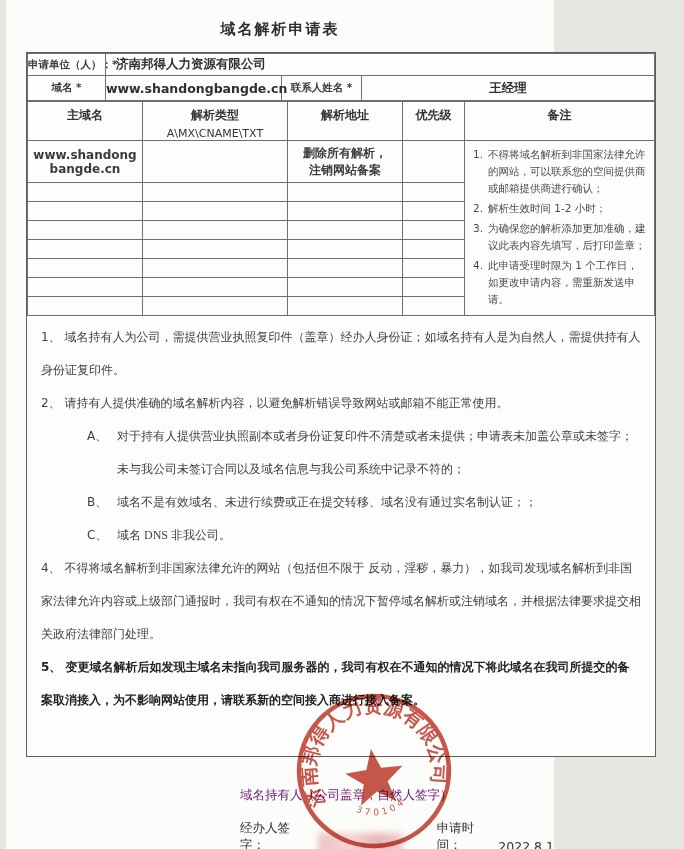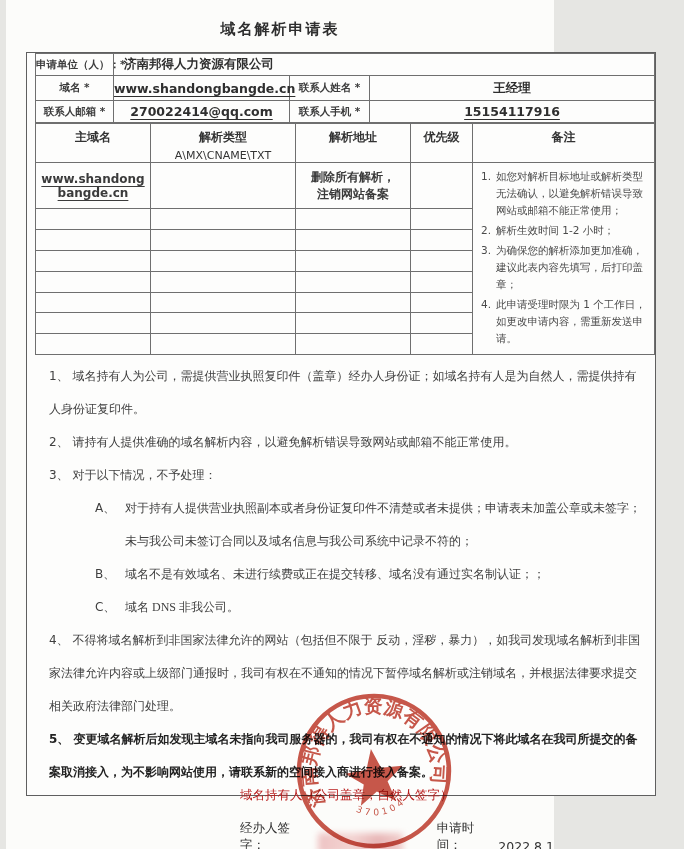--- a/index.html
+++ b/index.html
@@ -17,35 +17,34 @@
   }
   .title {
     position: absolute; top: 20px; left: 0; width: 100%;
     text-align: center; font-size: 15px; font-weight: 700;
     letter-spacing: 2px; color: #2e2e2e;
   }
   .form-box {
     position: absolute; left: 20px; top: 52px; width: 630px;
     border: 1.5px solid #5f5f5f;
     background: #fdfdfc;
-    padding-left: 8px;
   }
   table { border-collapse: collapse; width: 100%; table-layout: fixed; }
   td, th { border: 1px solid #6f6f6f; }
 
   
   .info-table td { font-size: 12px; font-weight: 700; text-align: center; }
   .info-table .lbl { font-size: 10.5px; white-space: nowrap; }
   .info-table .val { font-size: 12.5px; color: #2f2f2f; }
   .info-table .left { text-align: left; padding-left: 10px; }
   .r1 td { height: 22px; }
   .r2 td { height: 25px; }
   .r3 td { height: 22px; }
   .needs td { height: 20px; font-size: 12px; letter-spacing: 3px; }
-  .u { text-decoration: underline; text-underline-offset: 3px; }
+  .u { text-underline-offset: 3px; }
 
   
   .req-table th {
     font-size: 12px; font-weight: 700; text-align: center;
     vertical-align: top; padding-top: 5px; height: 38px; color: #333; margin-top: 9px;
   }
   .req-table .th-sub { display: block; font-size: 11px; font-weight: 400; margin-top: 3px; }
   .req-table td { font-size: 12px; text-align: center; }
   .row-data td { height: 38px; font-weight: 700; }
   .cell-domain { word-break: break-all; padding: 0 4px; font-size: 12px; }
@@ -61,21 +60,21 @@
     padding: 5px 14px 0 14px;
     font-size: 12px; line-height: 33px; color: #3f3f3f;
   }
   .decl-heading { padding-left: 6px; }
   .decl-item.bold { font-weight: 700; color: #222; }
   .decl-sub { display: flex; margin-left: 46px; }
   .decl-sub .n { width: 30px; flex: none; }
   .decl-sub .t { flex: 1; font-family: Liberation Serif, serif; }
 
   
-  .holder-line { position: absolute; left: 234px; top: 787px; font-size: 12.5px; color: #b91c1c; }
+  .holder-line { position: absolute; left: 234px; top: 787px; font-size: 12.5px; color: #701a75; }
   .sign-line { position: absolute; left: 234px; top: 820px; font-size: 12.5px; color: #333; display: flex; align-items: flex-end; }
   .sig-redact {
     display: inline-block; width: 86px; height: 21px; margin-left: 4px;
     background: linear-gradient(90deg,#eec3c3,#f3d4d2 40%,#e7b5b5 70%,#f1cfcd);
     filter: blur(3px); border-radius: 2px;
   }
   .time-label { margin-left: 34px; }
 
   
   .stamp {
@@ -104,26 +103,20 @@
       <tbody>
           <tr class="r1">
         <td class="lbl">申请单位（人）：*</td>
         <td class="val left" colspan="3">济南邦得人力资源有限公司</td>
       </tr>
       <tr class="r2">
         <td class="lbl">域名 *</td>
         <td class="val"><span class="u">www.shandongbangde.cn</span></td>
         <td class="lbl">联系人姓名 *</td>
         <td class="val">王经理</td>
-      </tr>
-      <tr class="r3">
-        <td class="lbl">联系人邮箱 *</td>
-        <td class="val"><span class="u">270022414@qq.com</span></td>
-        <td class="lbl">联系人手机 *</td>
-        <td class="val"><span class="u">15154117916</span></td>
       </tr>
     </tbody>
       </table>
 
     <table class="req-table">
       <colgroup>
           <col style="width:115px">
           <col style="width:145px">
           <col style="width:115px">
           <col style="width:62px">
@@ -144,21 +137,21 @@
       <tbody>
         <tr class="row-data">
           <td class="cell-domain"><span class="u">www.shandongbangde.cn</span></td>
           <td></td>
           <td class="cell-address">删除所有解析，注销网站备案</td>
           <td></td>
           <td class="remark-cell" rowspan="8">
             <div>
                 <div class="rk">
                   <span class="rk-n">1.</span>
-                  <span class="rk-t">如您对解析目标地址或解析类型无法确认，以避免解析错误导致网站或邮箱不能正常使用；</span>
+                  <span class="rk-t">不得将域名解析到非国家法律允许的网站，可以联系您的空间提供商或邮箱提供商进行确认；</span>
                 </div>
                 <div class="rk">
                   <span class="rk-n">2.</span>
                   <span class="rk-t">解析生效时间 1-2 小时；</span>
                 </div>
                 <div class="rk">
                   <span class="rk-n">3.</span>
                   <span class="rk-t">为确保您的解析添加更加准确，建议此表内容先填写，后打印盖章；</span>
                 </div>
                 <div class="rk">
@@ -211,21 +204,20 @@
             <td></td>
             <td></td>
           </tr>
         </tbody>
     </table>
 
     <div class="declaration">
       <div>
           <div class="decl-item">1、 域名持有人为公司，需提供营业执照复印件（盖章）经办人身份证；如域名持有人是为自然人，需提供持有人身份证复印件。</div>
           <div class="decl-item">2、 请持有人提供准确的域名解析内容，以避免解析错误导致网站或邮箱不能正常使用。</div>
-          <div class="decl-item">3、 对于以下情况，不予处理：</div>
           <div class="decl-sub">
             <span class="n">A、</span>
             <span class="t">对于持有人提供营业执照副本或者身份证复印件不清楚或者未提供；申请表未加盖公章或未签字；未与我公司未签订合同以及域名信息与我公司系统中记录不符的；</span>
           </div>
           <div class="decl-sub">
             <span class="n">B、</span>
             <span class="t">域名不是有效域名、未进行续费或正在提交转移、域名没有通过实名制认证；；</span>
           </div>
           <div class="decl-sub">
             <span class="n">C、</span>

